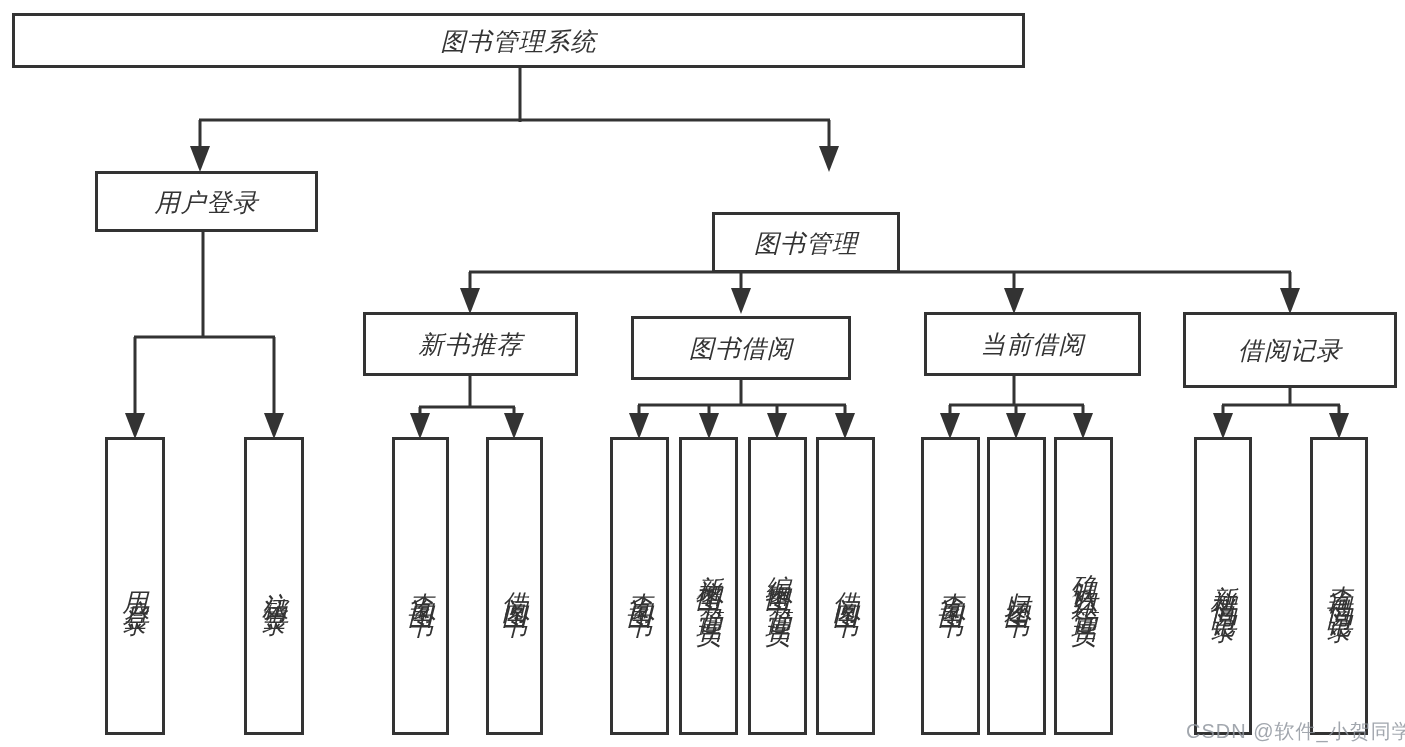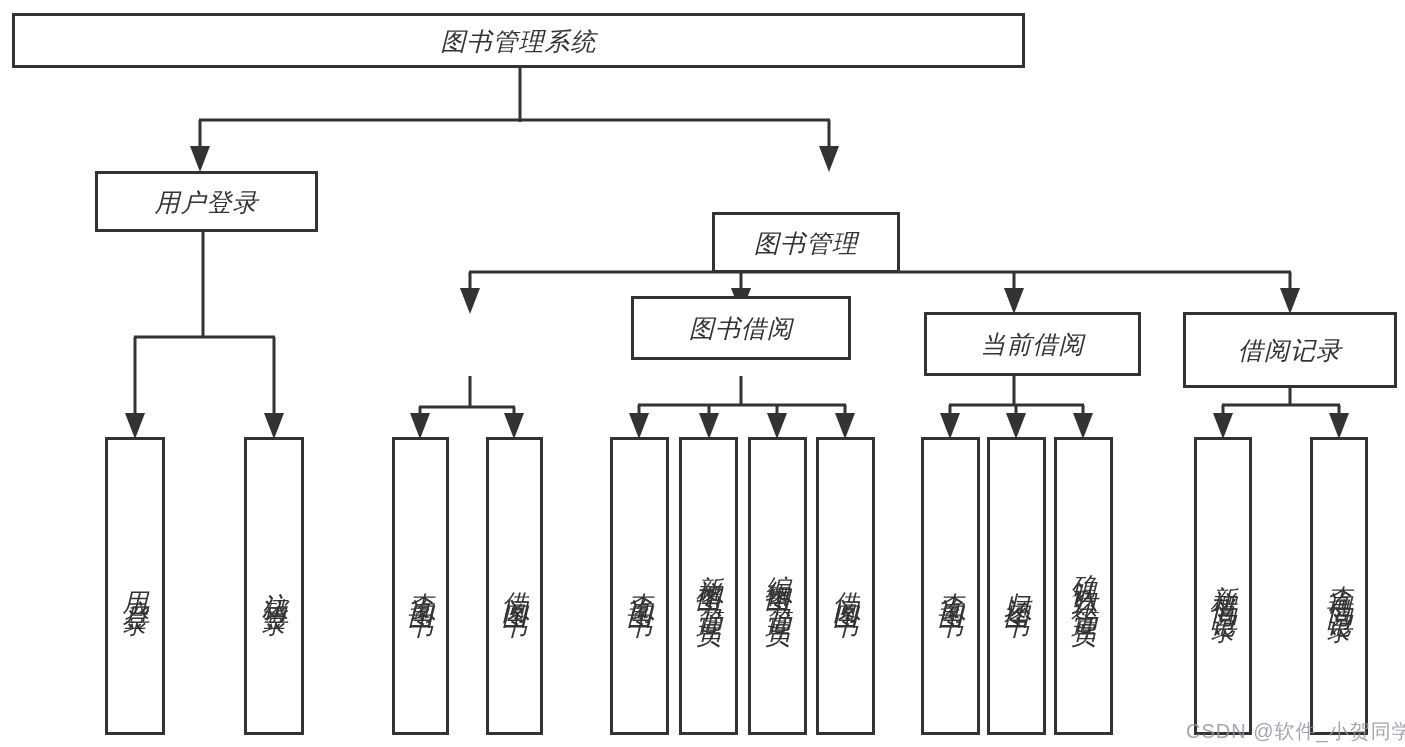--- a/index.html
+++ b/index.html
@@ -67,21 +67,24 @@
     <span class="lbl">图书管理系统</span>
   </div>
 
   <div class="node h" style="left:95px;top:171px;width:223px;height:61px;">
     <span class="lbl">用户登录</span>
   </div>
   <div class="node h" style="left:712px;top:171px;width:188px;height:61px;margin-top:41px;">
     <span class="lbl">图书管理</span>
   </div>
 
-  <div class="node h" style="left:631px;top:296px;width:220px;height:64px;">
+  <div class="node h" style="left:363px;top:312px;width:215px;height:64px;">
+    <span class="lbl">新书推荐</span>
+  </div>
+  <div class="node h" style="left:631px;top:316px;width:220px;height:64px;">
     <span class="lbl">图书借阅</span>
   </div>
   <div class="node h" style="left:906px;top:312px;width:217px;height:64px;margin-left:18px;">
     <span class="lbl">当前借阅</span>
   </div>
   <div class="node h" style="left:1183px;top:312px;width:214px;height:76px;">
     <span class="lbl">借阅记录</span>
   </div>
 
   <div class="node v" style="left:105px;top:437px;width:60px;height:298px;">

